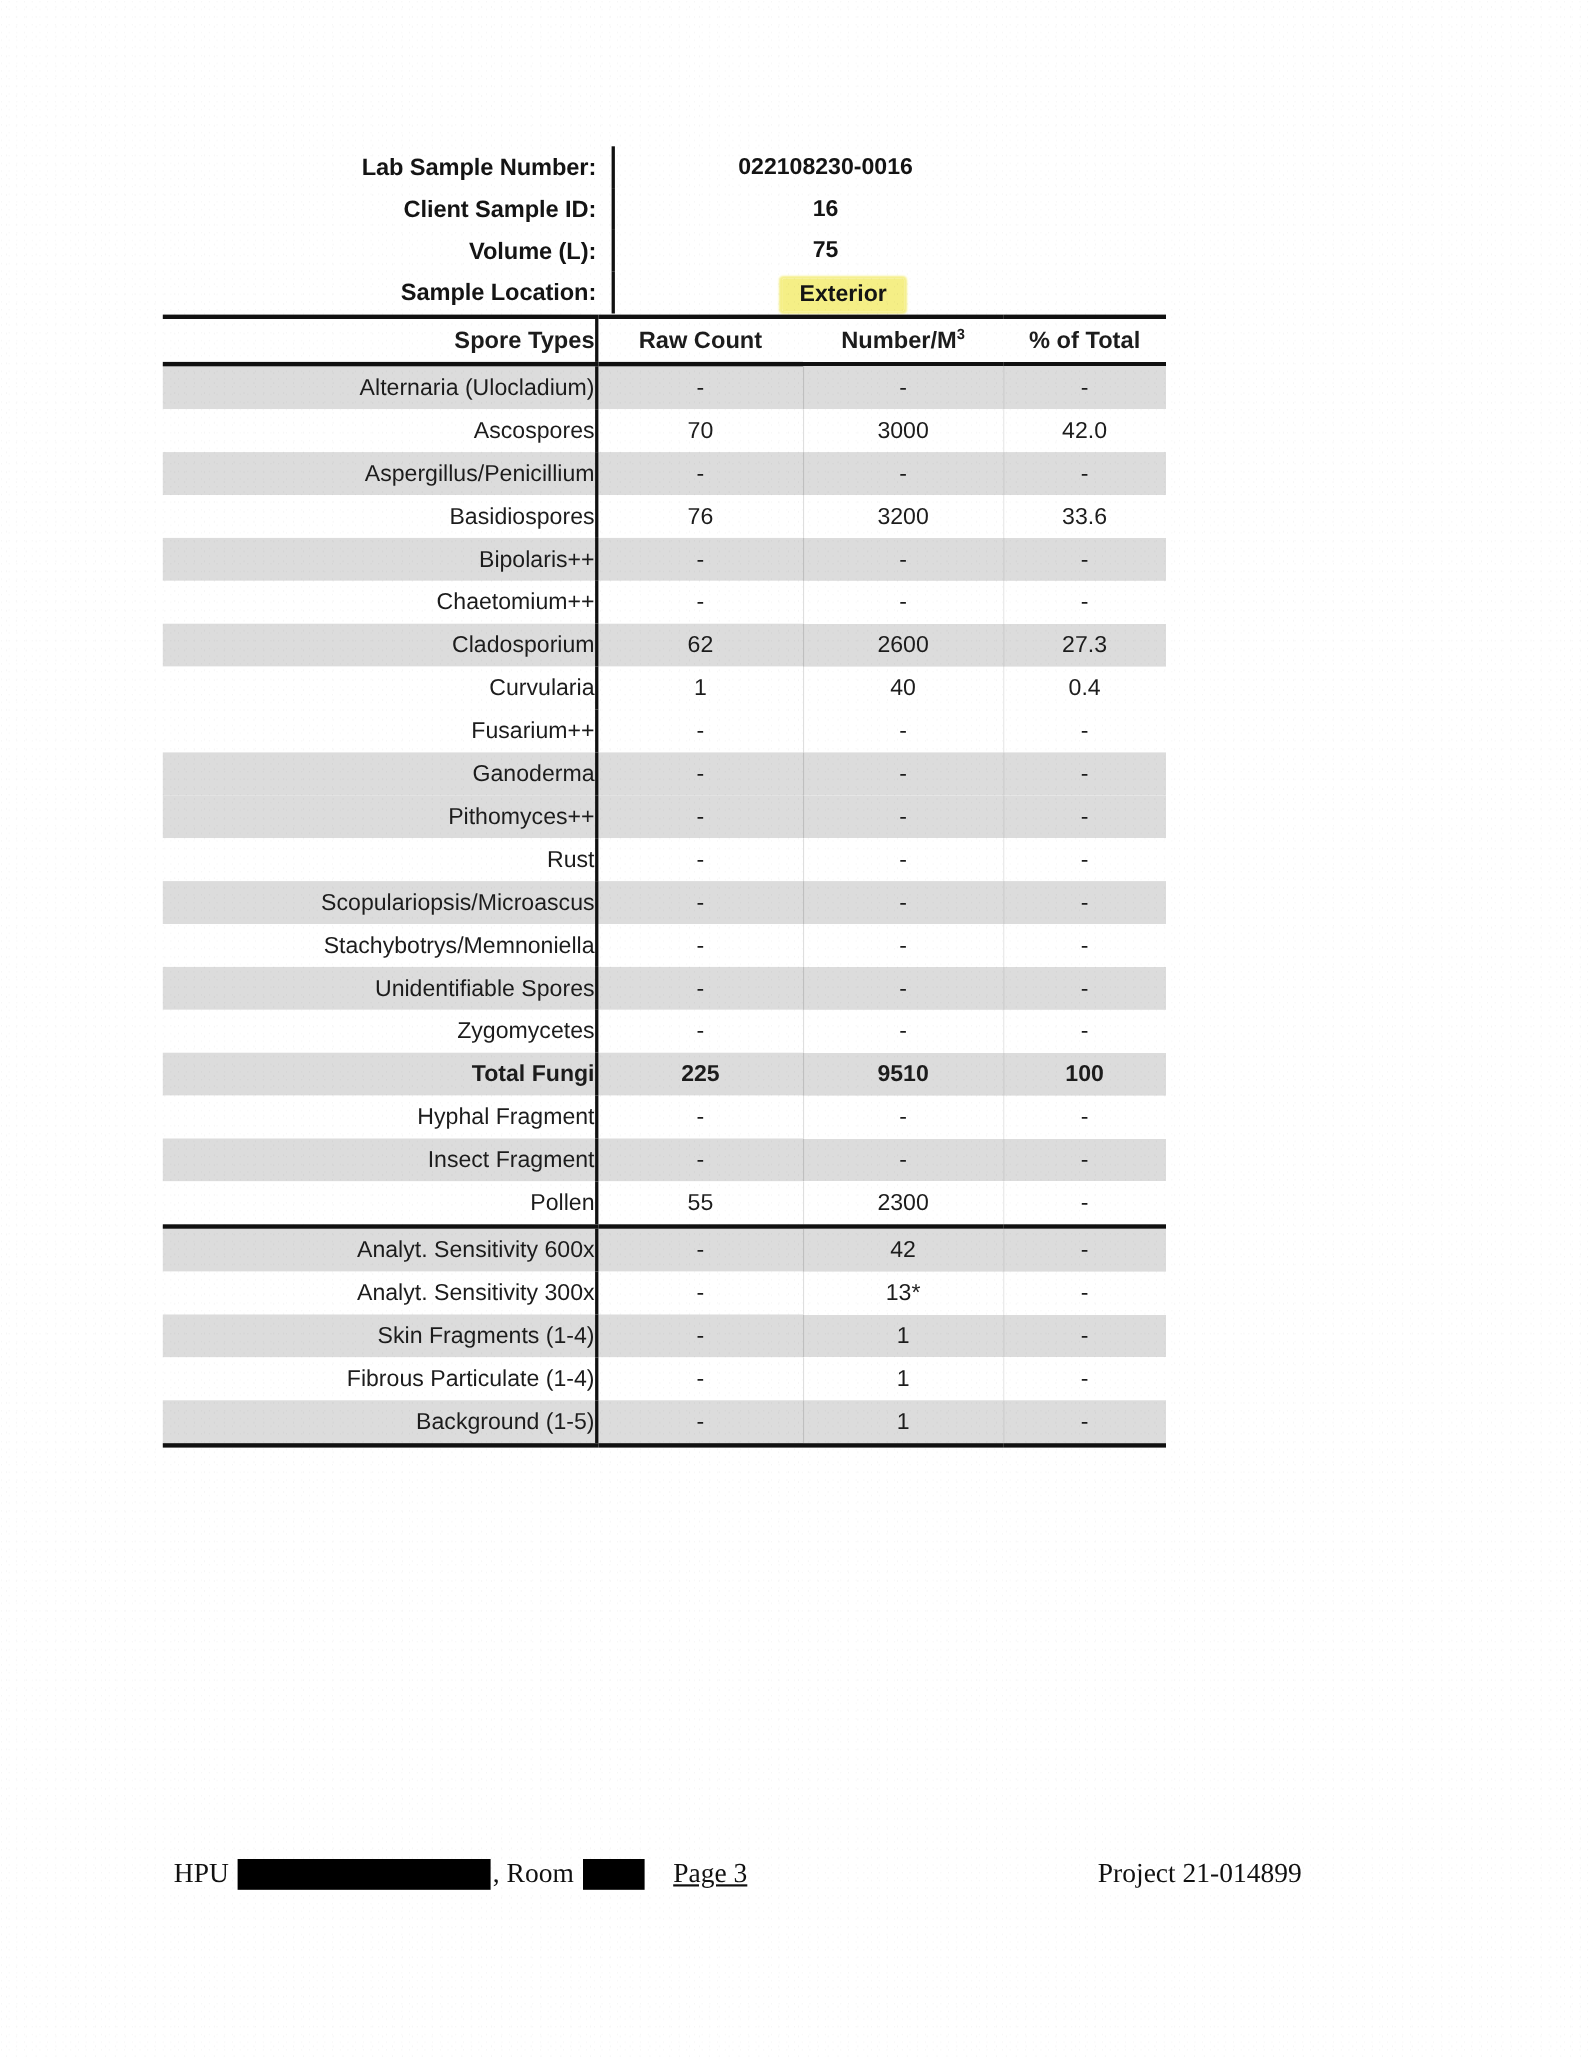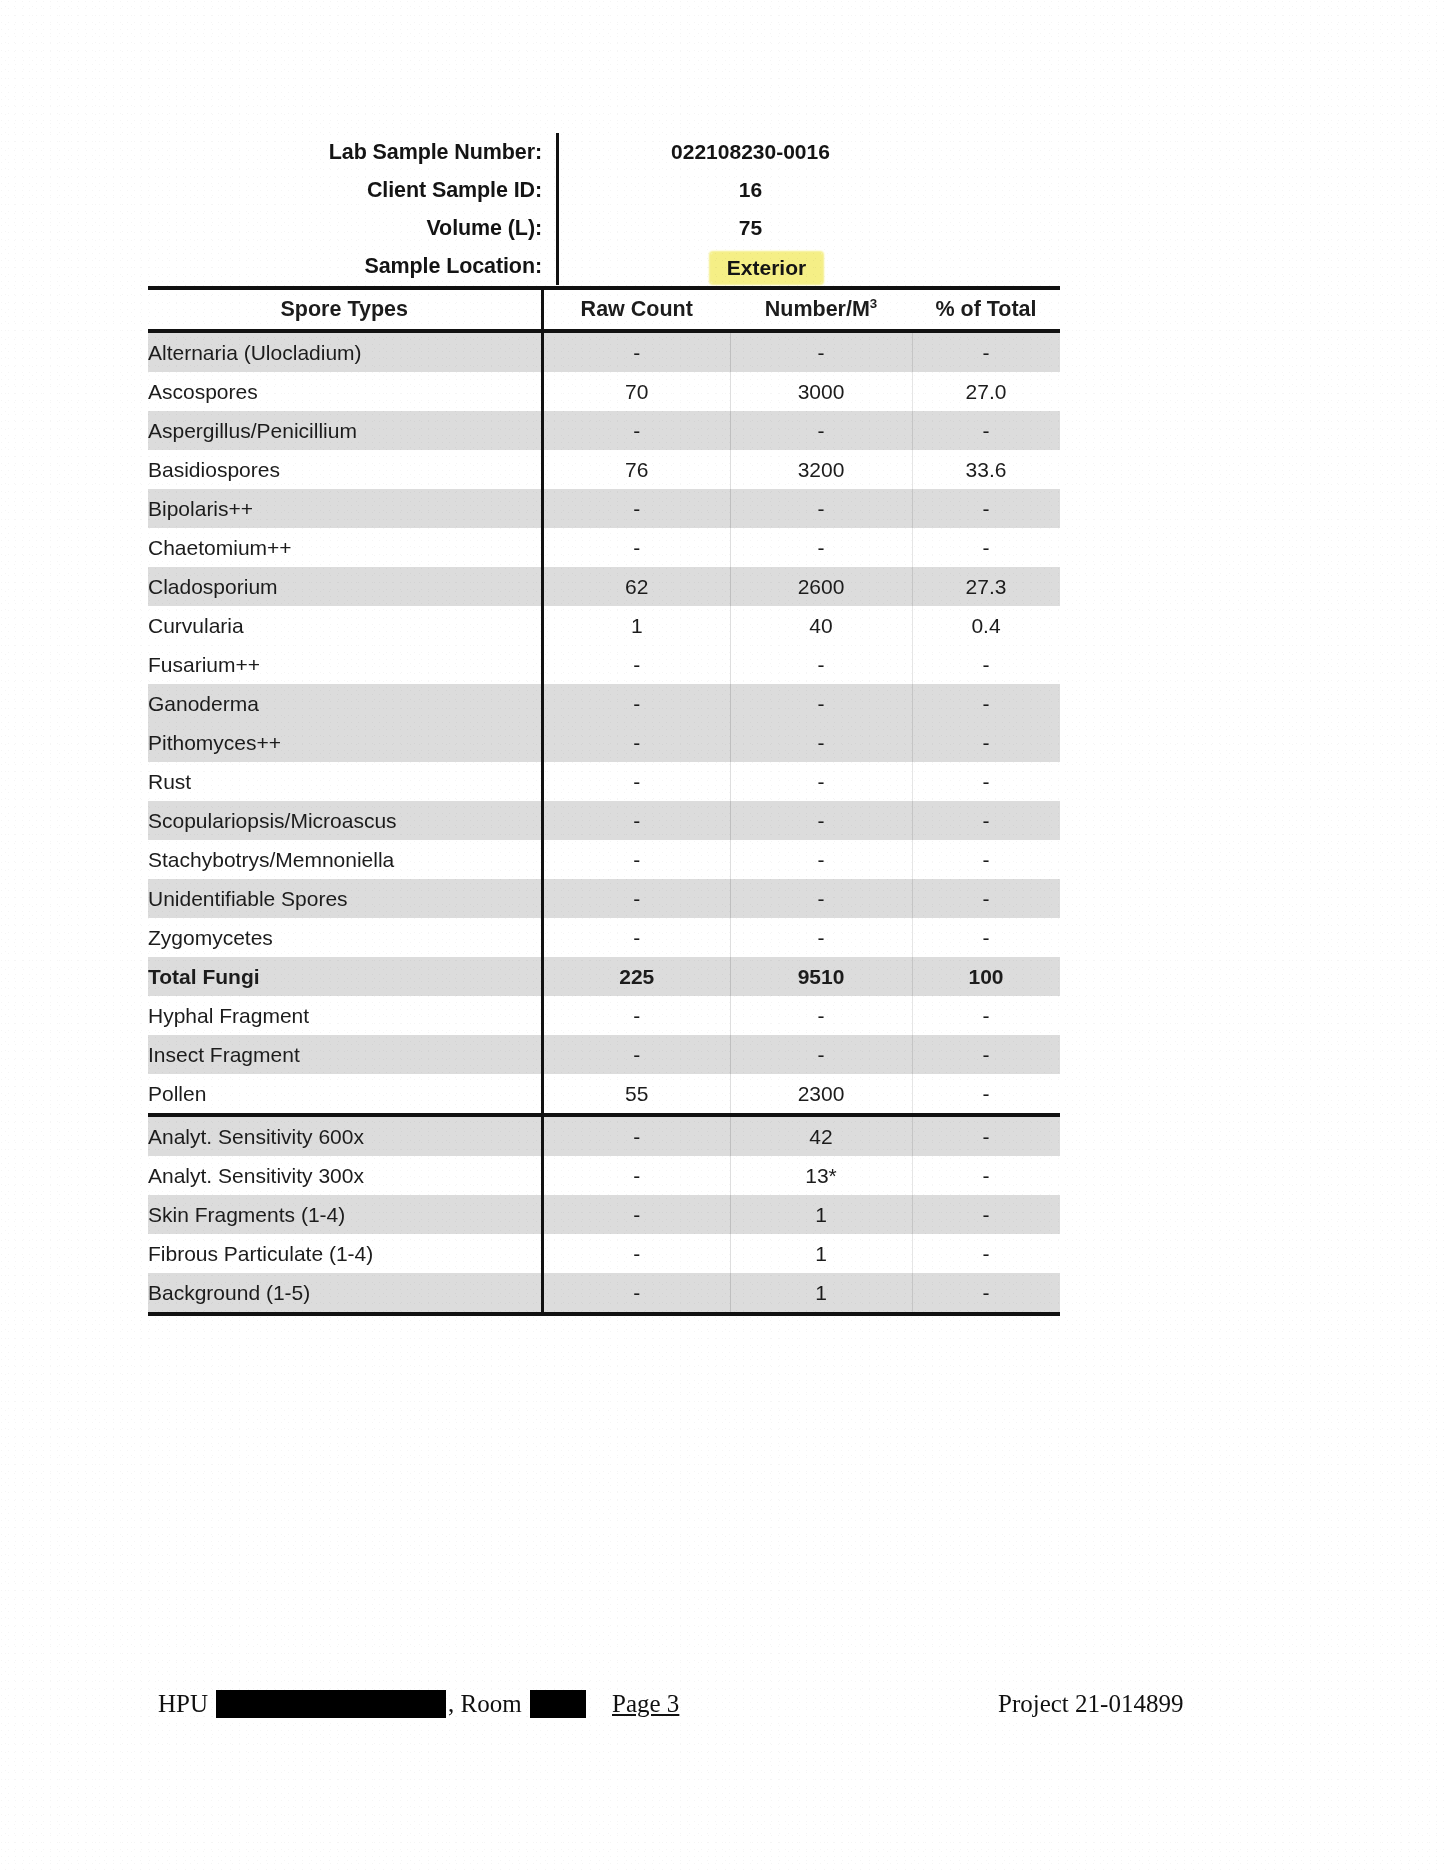--- a/index.html
+++ b/index.html
@@ -88,20 +88,21 @@
     font-size: 21px;
     font-weight: normal;
     color: #1c1c1c;
   }
   .tbl th {
     font-weight: bold;
     font-size: 21.5px;
   }
 
   .cell-name {
+    text-align: right;
     padding-right: 12px;
     border-right: 3px solid #111;
     white-space: nowrap;
   }
   .cell-raw, .cell-cm, .cell-pct {
     text-align: center;
   }
   .cell-cm, .cell-pct {
     position: relative;
   }
@@ -243,21 +244,21 @@
         <tr class="shaded">
           <td class="cell-name">Alternaria (Ulocladium)</td>
           <td class="cell-raw">-</td>
           <td class="cell-cm">-</td>
           <td class="cell-pct">-</td>
         </tr>
         <tr class="plain">
           <td class="cell-name">Ascospores</td>
           <td class="cell-raw">70</td>
           <td class="cell-cm">3000</td>
-          <td class="cell-pct">27.0</td>
+          <td class="cell-pct">42.0</td>
         </tr>
         <tr class="shaded">
           <td class="cell-name">Aspergillus/Penicillium</td>
           <td class="cell-raw">-</td>
           <td class="cell-cm">-</td>
           <td class="cell-pct">-</td>
         </tr>
         <tr class="plain">
           <td class="cell-name">Basidiospores</td>
           <td class="cell-raw">76</td>

